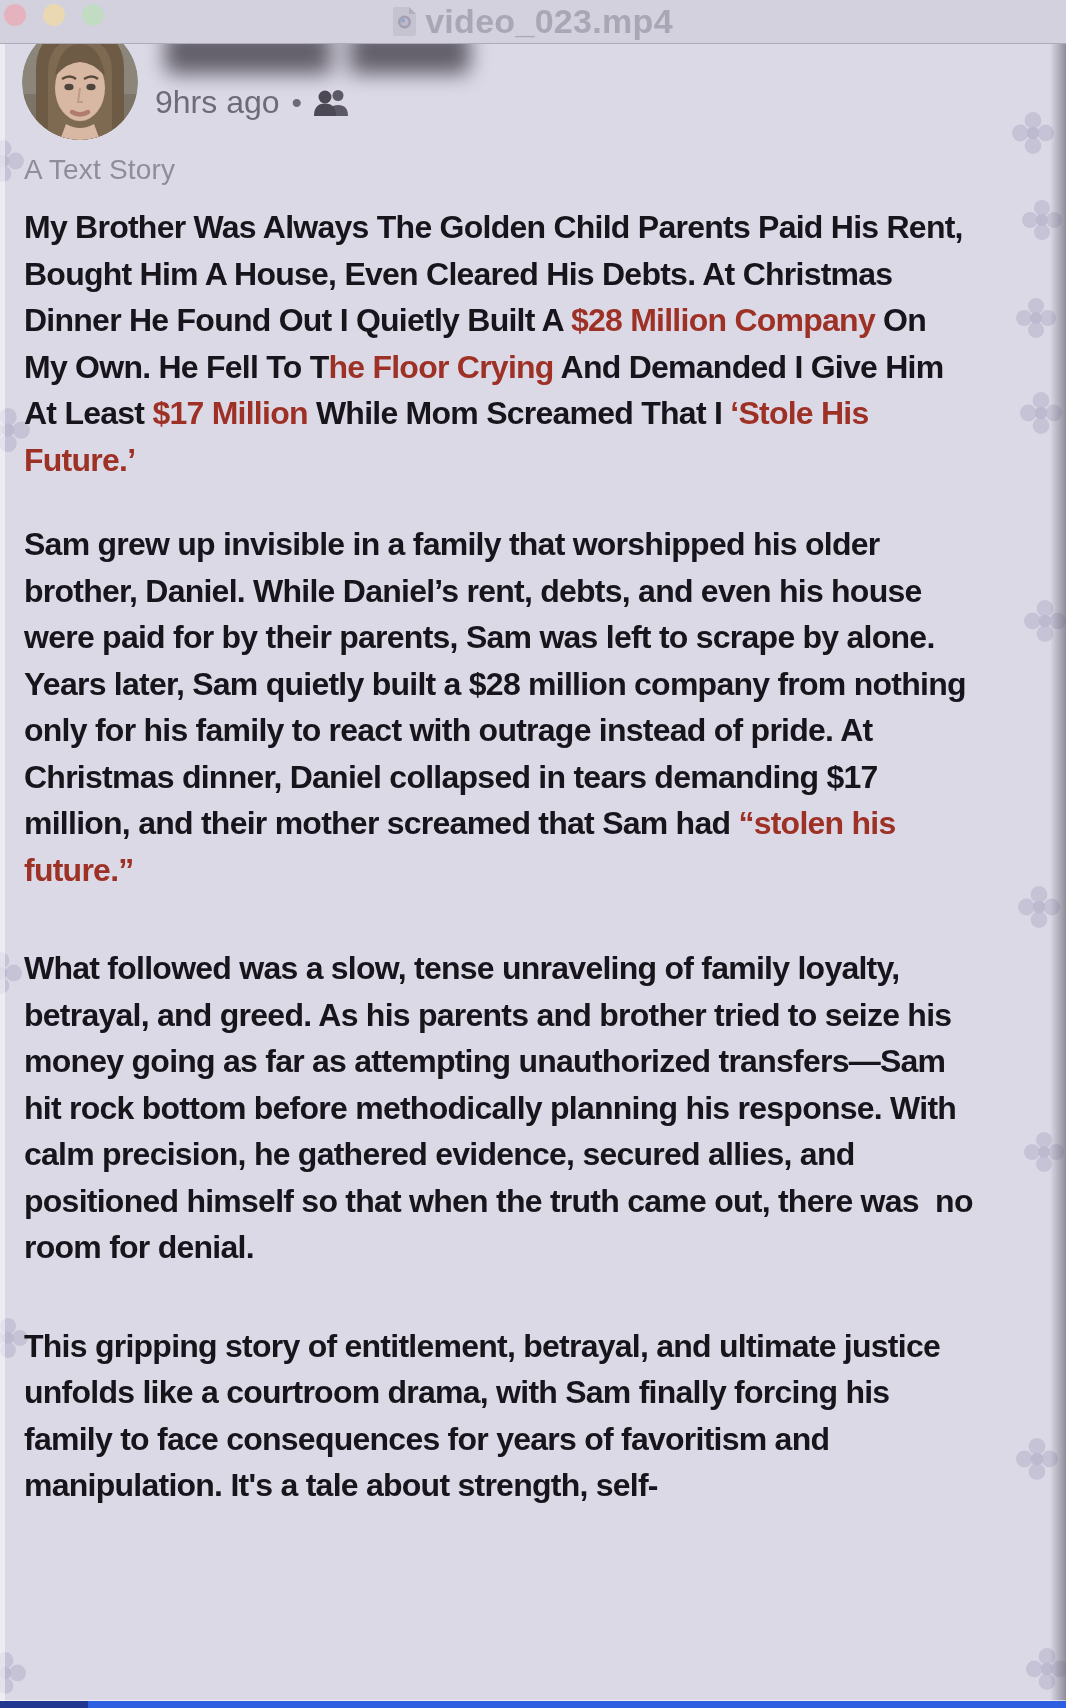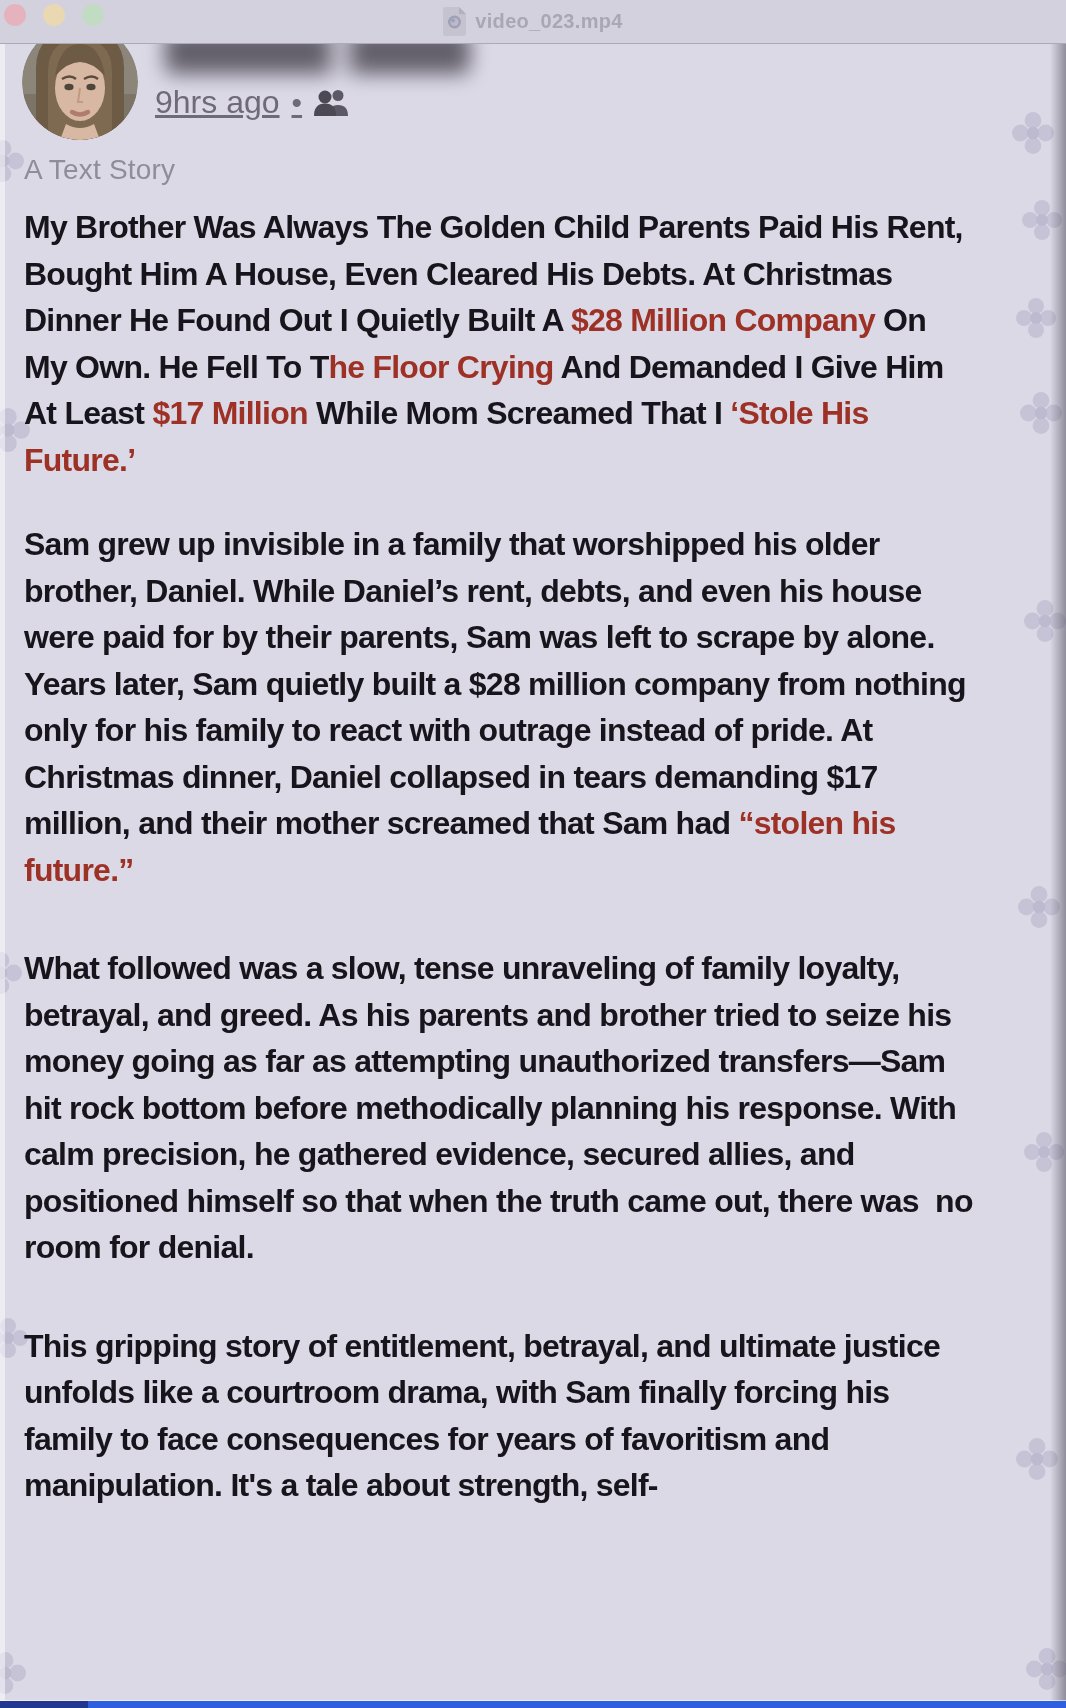--- a/index.html
+++ b/index.html
@@ -16,21 +16,21 @@
   
   .titlebar{
     position:absolute; top:0; left:0; right:0; height:44px; z-index:5;
     background:var(--titlebar);
     border-bottom:1px solid rgba(70,66,86,.28);
     display:flex; align-items:center; justify-content:center;
   }
   .traffic{position:absolute; left:4px; top:4px; display:flex; gap:17px;}
   .tl{width:22px;height:22px;border-radius:50%;display:block;}
   .title-wrap{display:flex;align-items:center;gap:9px;}
-  .title-text{font-size:20px;font-weight:700;color:var(--titletext);letter-spacing:.3px;}
+  .title-text{font-size:34px;font-weight:700;color:var(--titletext);letter-spacing:.3px;}
   
   .video-content{position:absolute; inset:0; z-index:1;}
   .flower{position:absolute; opacity:.5; pointer-events:none;}
   .edge-right{
     position:absolute; top:0; right:0; width:16px; height:100%; z-index:4;
     background:linear-gradient(to right, rgba(96,92,108,0), rgba(82,79,94,.55));
   }
   .edge-left{
     position:absolute; top:44px; left:0; width:5px; bottom:0; z-index:4;
     background:rgba(255,255,255,.5);
@@ -43,21 +43,21 @@
     border-radius:50%; overflow:hidden; z-index:6; display:block;
   }
   .name-blur{
     position:absolute; left:141px; top:30px; width:305px; height:44px;
     background:linear-gradient(90deg,#413e48 0 54%, rgba(65,62,72,.15) 54% 61%, #413e48 61% 100%);
     border-radius:8px; filter:blur(10px); opacity:.78;
   }
   .meta-row{
     position:absolute; left:131px; top:84px;
     display:flex; align-items:center; gap:12px;
-    font-size:32px; color:var(--meta);text-decoration:underline;
+    font-size:32px; color:var(--meta);
   }
   .meta-sep{font-size:30px; line-height:1;}
   .label{
     font-size:28px; color:var(--label); font-weight:400;
     margin:4px 0 18px 0; letter-spacing:.2px;
   }
   .headline, .para{
     font-size:32px; font-weight:700; color:var(--ink);
     line-height:46.5px; letter-spacing:-.75px;
     width:950px; white-space:pre-wrap;

